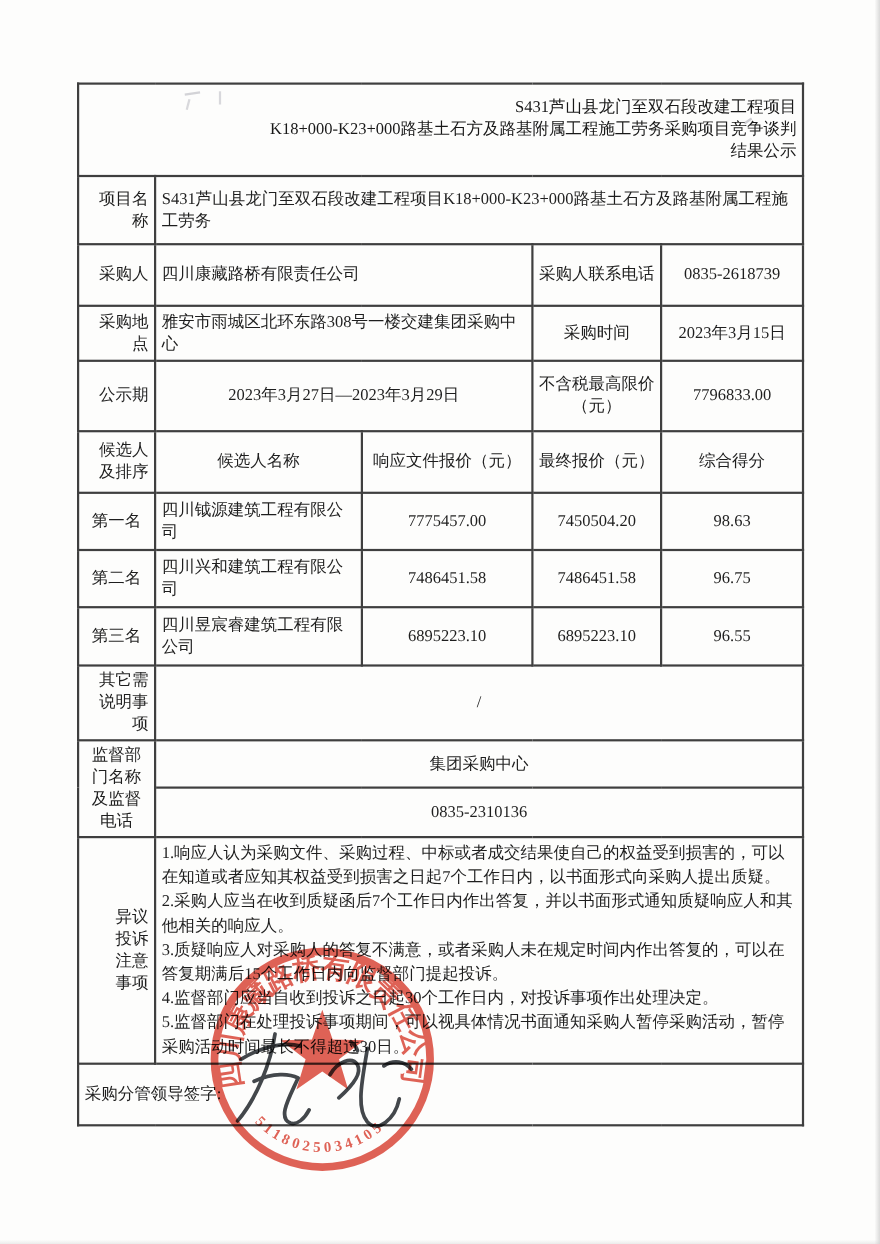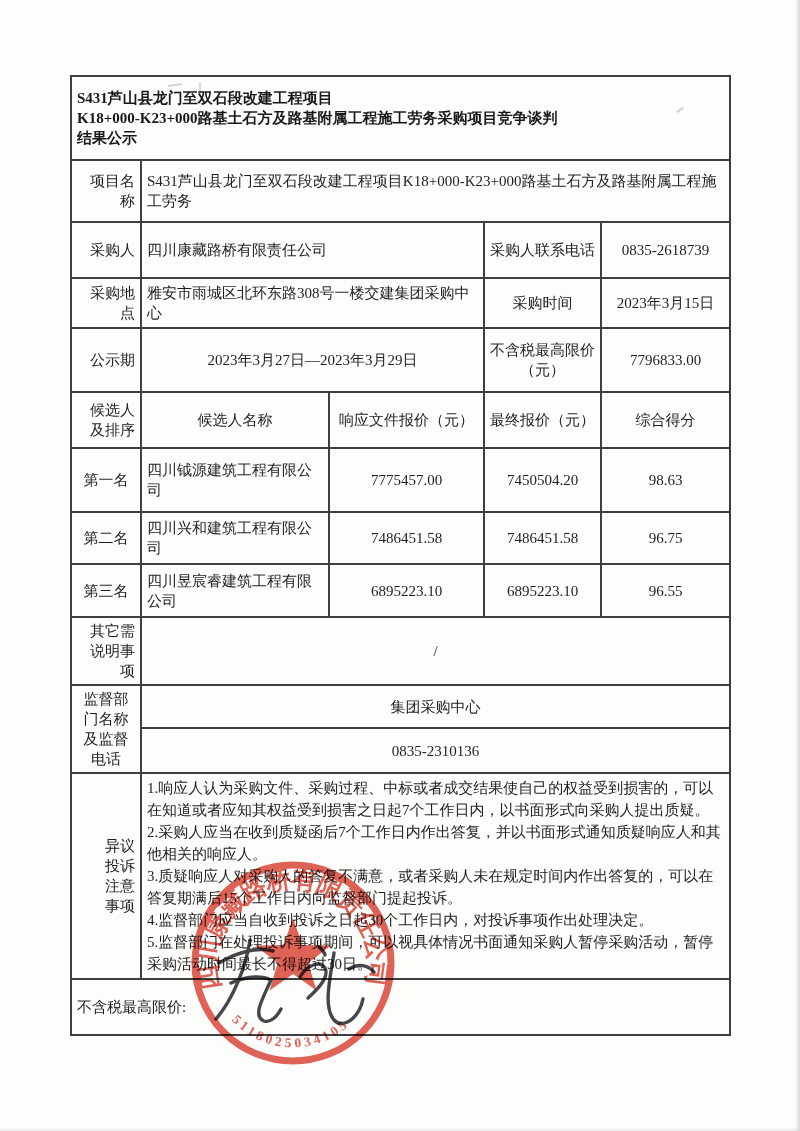--- a/index.html
+++ b/index.html
@@ -20,21 +20,21 @@
   }
   table.doc {
     position:absolute; left:70px; top:75px; width:659px;
     border-collapse:collapse; table-layout:fixed;
   }
   table.doc td {
     border:2px solid #3f3f3f; font-size:15px; line-height:20px;
     vertical-align:middle; padding:3px 5px; word-break:break-all;
   }
   td.title-cell {
-    text-align:left; font-weight:bold; font-size:19px; line-height:27px;
+    text-align:right; font-weight:normal; font-size:19px; line-height:27px;
     color:#181818; padding:2px 4px;
   }
   td.lbl { text-align:right; padding-left:4px; }
   td.lbl-c { text-align:center; padding-left:2px; padding-right:2px; }
   td.val { text-align:left; padding-left:6px; }
   td.ctr { text-align:center; }
   td.obj-cell { vertical-align:top; padding:6px 7px 4px 7px; }
   .obj-line { font-size:15px; line-height:22px; text-align:left; }
   td.sig-cell { position:relative; text-align:left; padding-left:7px; }
   
@@ -108,21 +108,21 @@
     </tr>
 
     <tr style="height:56px">
       <td class="lbl">候选人及排序</td>
       <td class="ctr">候选人名称</td>
       <td class="ctr">响应文件报价（元）</td>
       <td class="ctr">最终报价（元）</td>
       <td class="ctr">综合得分</td>
     </tr>
 
-    <tr style="height:64px">
+    <tr style="height:52px">
       <td class="ctr">第一名</td>
       <td class="val">四川钺源建筑工程有限公司</td>
       <td class="ctr">7775457.00</td>
       <td class="ctr">7450504.20</td>
       <td class="ctr">98.63</td>
     </tr>
     <tr style="height:52px">
       <td class="ctr">第二名</td>
       <td class="val">四川兴和建筑工程有限公司</td>
       <td class="ctr">7486451.58</td>
@@ -156,21 +156,21 @@
         <div class="obj-line">1.响应人认为采购文件、采购过程、中标或者成交结果使自己的权益受到损害的，可以在知道或者应知其权益受到损害之日起7个工作日内，以书面形式向采购人提出质疑。</div>
         <div class="obj-line">2.采购人应当在收到质疑函后7个工作日内作出答复，并以书面形式通知质疑响应人和其他相关的响应人。</div>
         <div class="obj-line">3.质疑响应人对采购人的答复不满意，或者采购人未在规定时间内作出答复的，可以在答复期满后15个工作日内向监督部门提起投诉。</div>
         <div class="obj-line">4.监督部门应当自收到投诉之日起30个工作日内，对投诉事项作出处理决定。</div>
         <div class="obj-line">5.监督部门在处理投诉事项期间，可以视具体情况书面通知采购人暂停采购活动，暂停采购活动时间最长不得超过30日。</div>
       </td>
     </tr>
 
     <tr style="height:56px">
       <td class="sig-cell" colspan="5">
-        <span>不含税最高限价:</span>
+        <span>采购分管领导签字:</span>
       </td>
     </tr>
   </tbody>
     </table>
 
   <div class="sig-wrap">
     <svg width="195" height="112" viewBox="0 0 195 112" xmlns="http://www.w3.org/2000/svg">
       <g fill="none" stroke="#33383d" stroke-width="3.4" stroke-linecap="round" stroke-linejoin="round" opacity="0.92">
         <path d="M16,38 C36,26 56,22 70,26"></path>
         <path d="M47,15 C43,42 30,74 13,94"></path>

